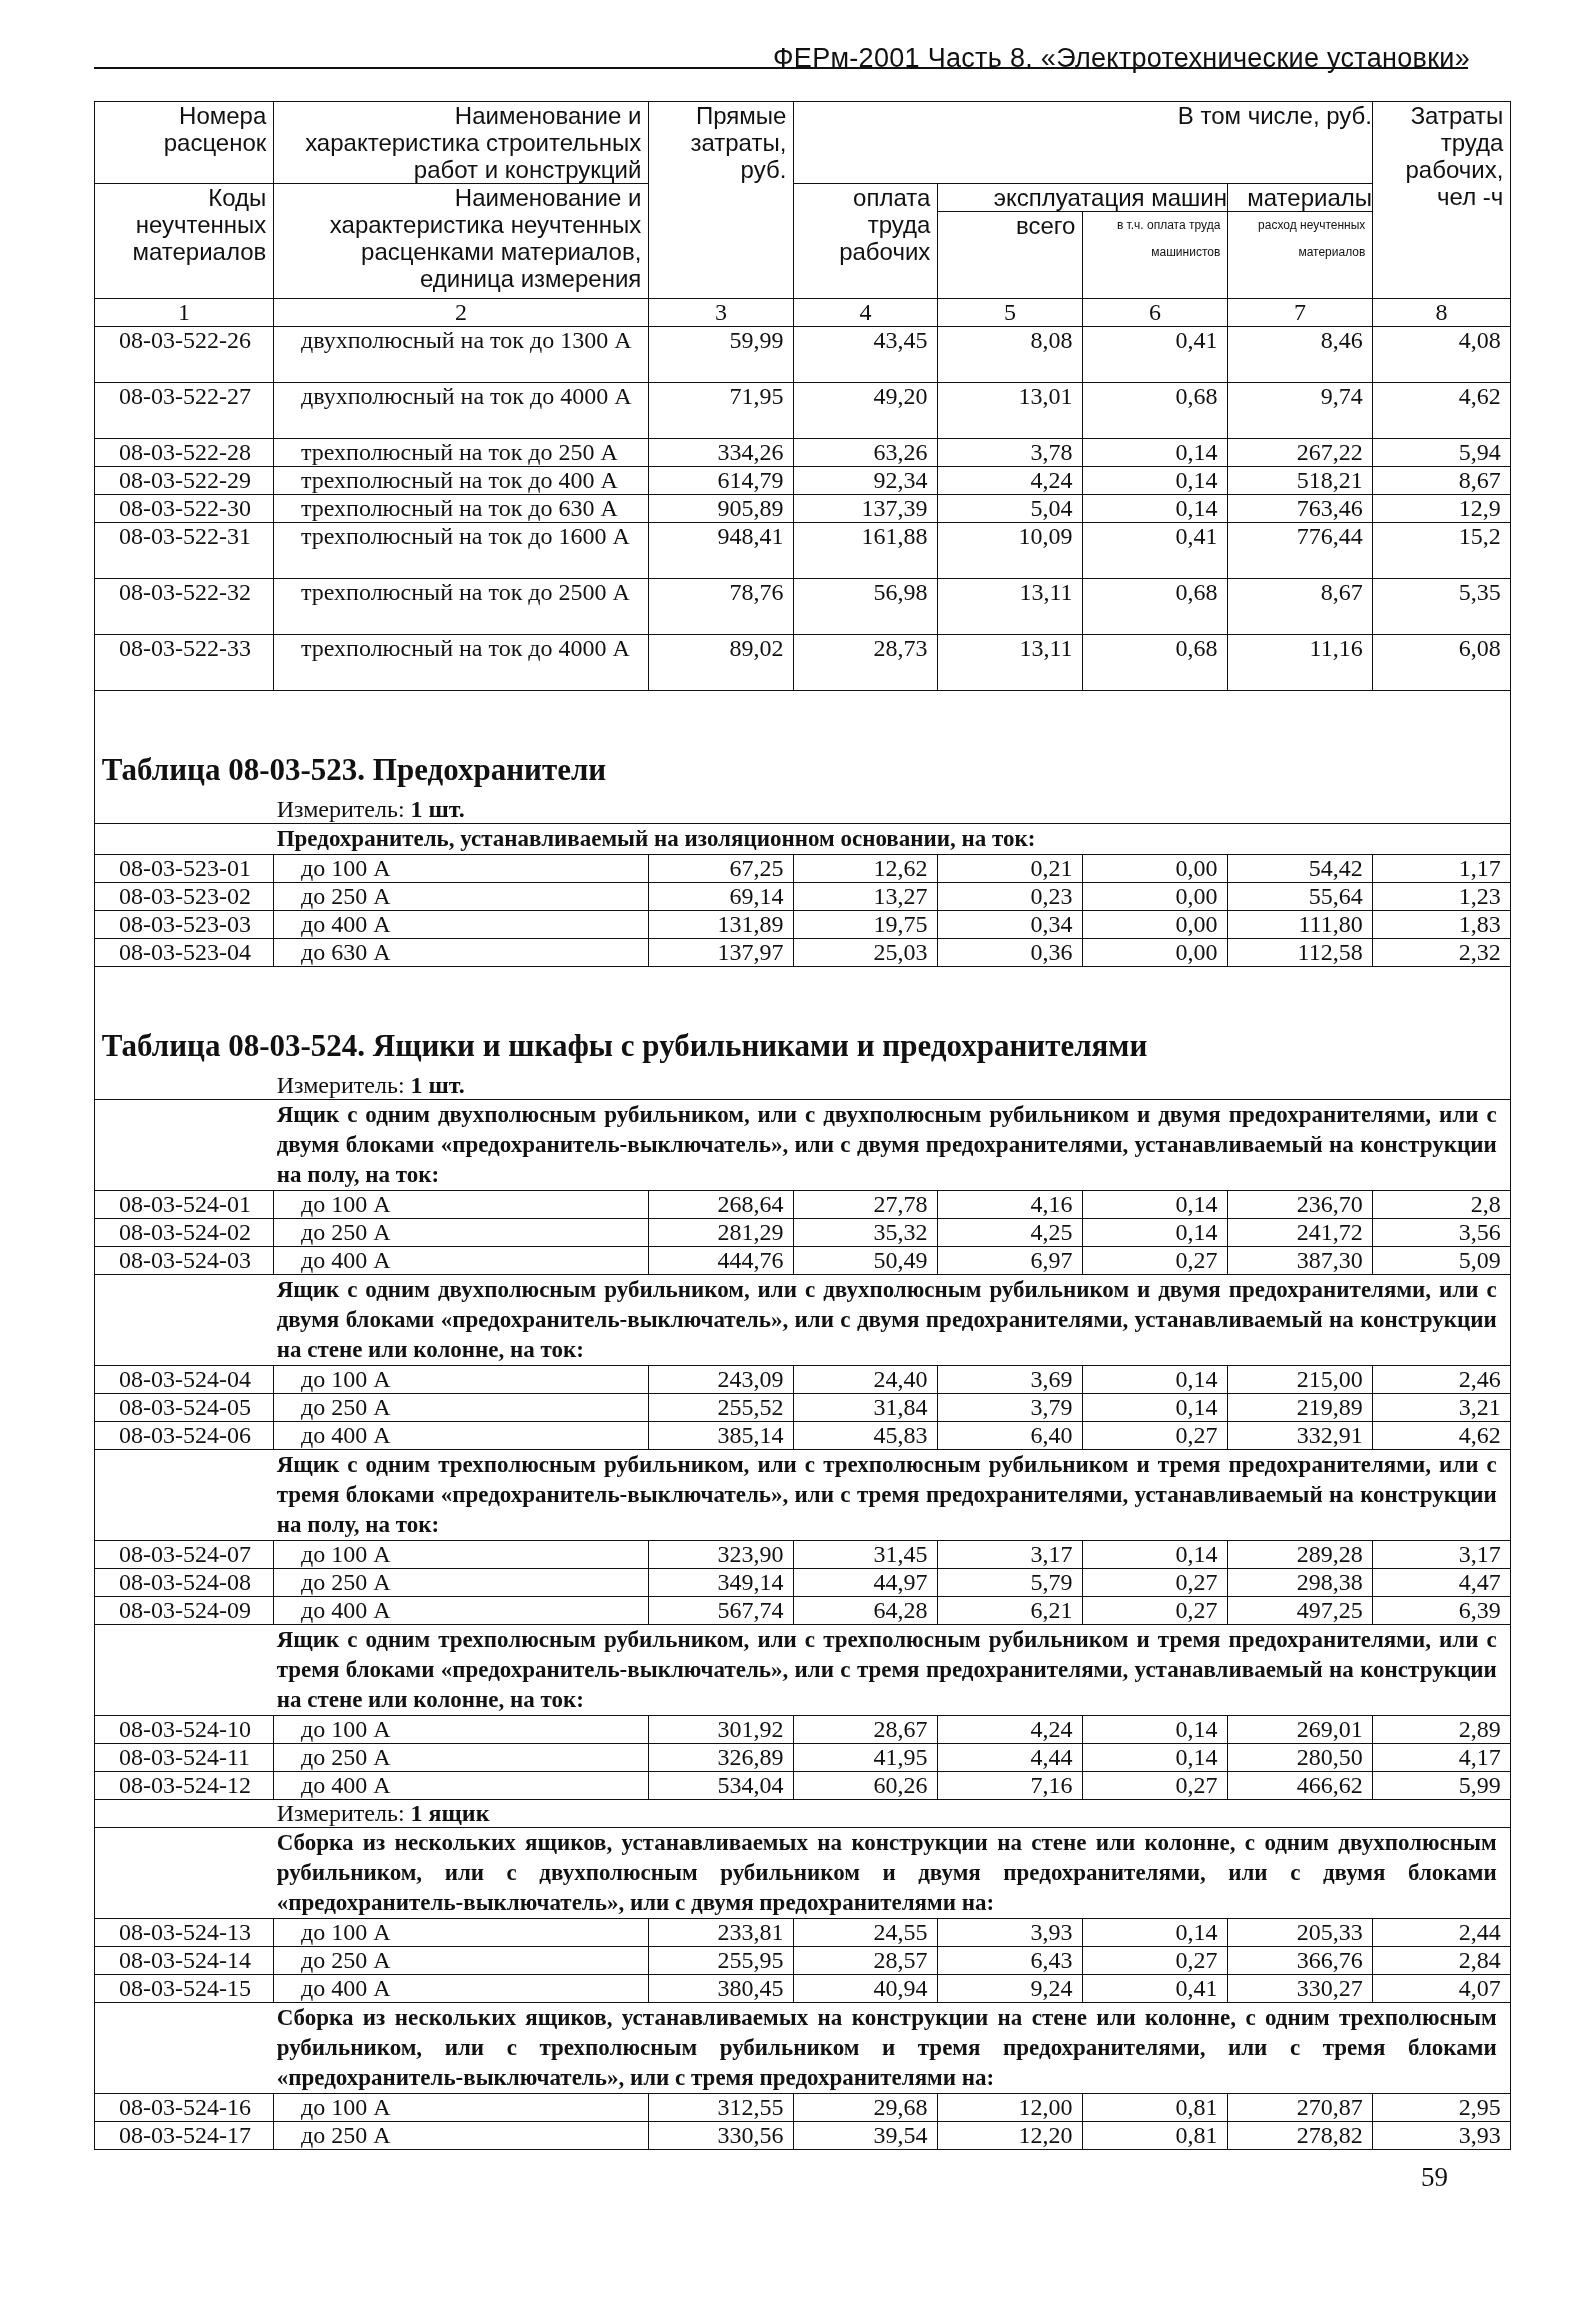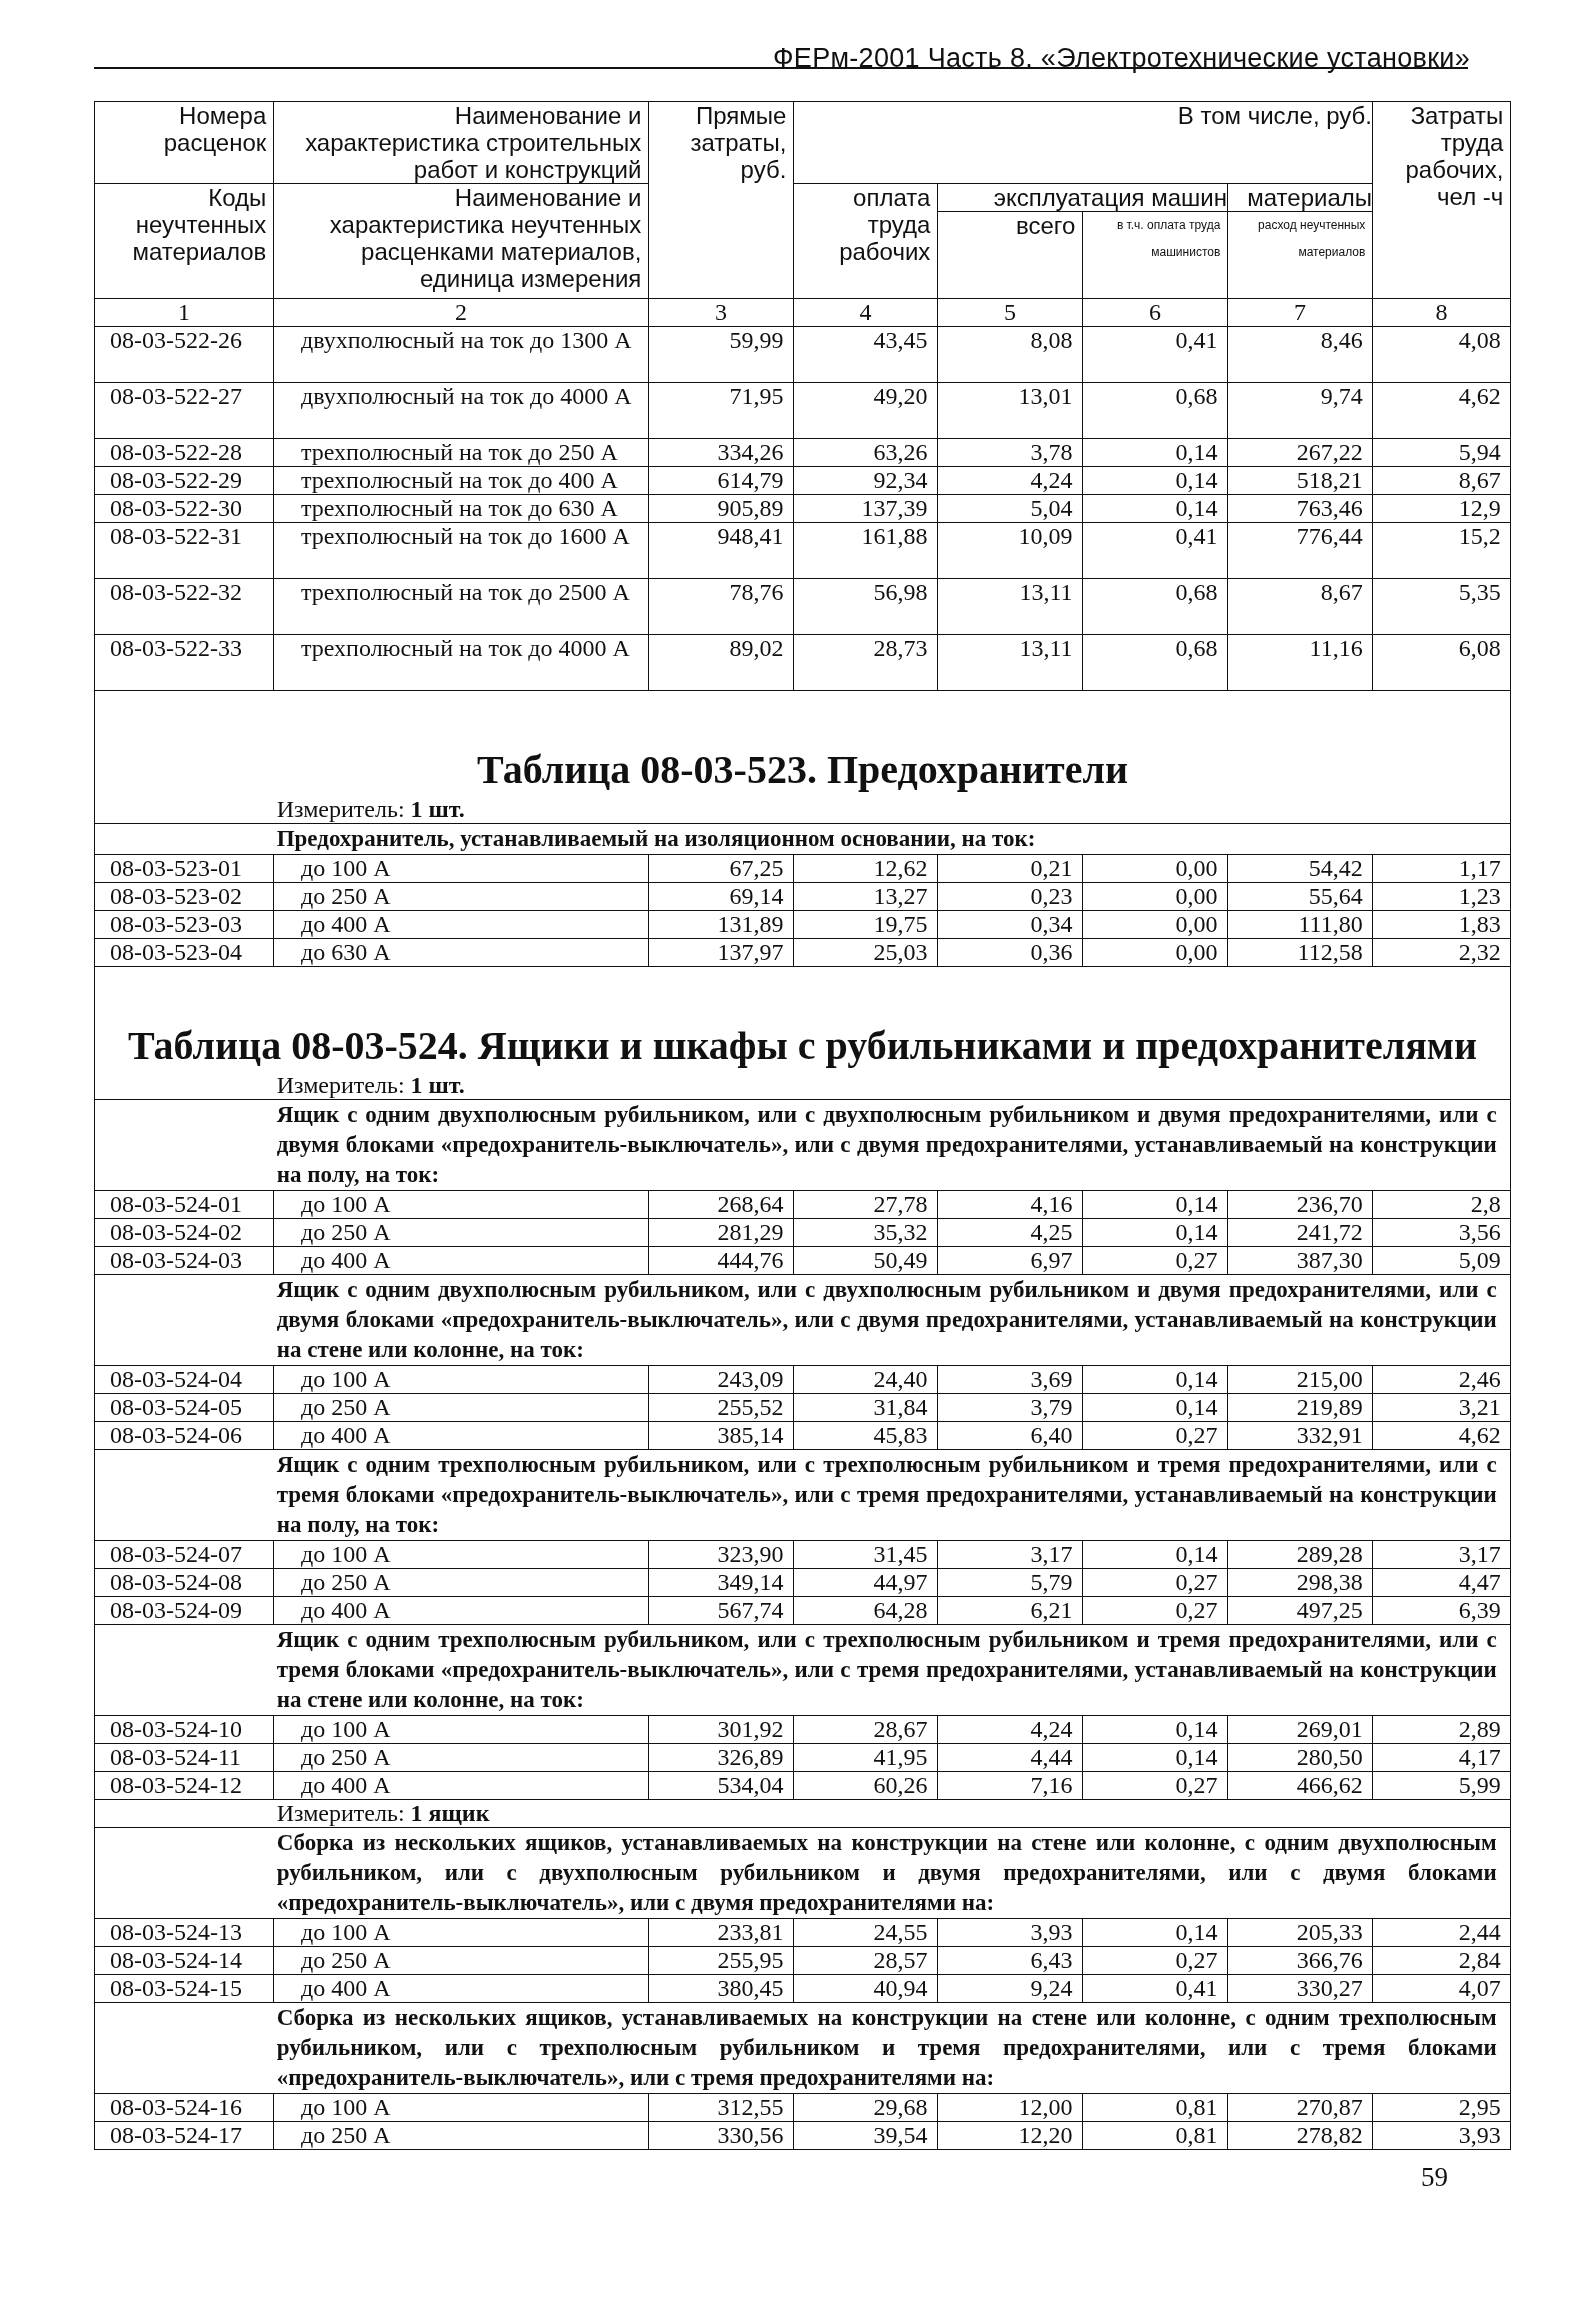--- a/index.html
+++ b/index.html
@@ -3,28 +3,28 @@
 <meta charset="utf-8">
 <style>
   html, body { margin: 0; padding: 0; background: #ffffff; }
   body { width: 1591px; height: 2307px; position: relative; font-family: "Liberation Serif", serif; color: #111; }
   .page-header { position: absolute; left: 773px; top: 35px; font-family: "Liberation Sans", sans-serif; font-size: 27px; letter-spacing: 0.3px; margin-top: 8px; }
   .header-rule { position: absolute; left: 94px; top: 67px; width: 1374px; height: 2px; background: #111; }
   .doc { position: absolute; left: 94px; top: 101px; width: 1415px; }
   table.grid { border-collapse: collapse; width: 1415px; table-layout: fixed; }
   table.grid td { border: 1.3px solid #111; padding: 0 6.7px; vertical-align: top; font-size: 24px; line-height: 27px; }
   table.grid td.num { text-align: right; padding-right: 9.4px; }
-  table.grid td.code { text-align: left; padding-left: 15px; white-space: nowrap; }
+  table.grid td.code { text-align: left; padding-left: 24px; white-space: nowrap; }
   table.grid td.desc { padding-left: 27px; }
   .hd td { font-family: "Liberation Sans", sans-serif; font-size: 15px; line-height: 19px; text-align: right; vertical-align: middle; padding: 2.7px 2.7px; }
   .hd td.sm { font-size: 12px; }
   .colnums td { text-align: center; font-size: 16px; line-height: 19px; padding: 0; }
   tr.tall td { height: 55px; }
   tr.row td { height: 27px; }
-  .section-title { font-weight: bold; font-size: 40px; line-height: 40px; padding: 27px 0 5.4px 0; text-align: center; }
+  .section-title { font-weight: bold; font-size: 31px; line-height: 40px; padding: 27px 0 5.4px 0; }
   .meter { font-size: 24px; line-height: 27px; padding-left: 175px; }
   .meter b { font-weight: bold; }
   .group-text { font-weight: bold; font-size: 23px; line-height: 30px; padding-left: 175px; padding-right: 6.7px; text-align: justify; }
   td.full { border: 1.3px solid #111; padding: 2.7px 6.7px 0 0; }
   .page-number { position: absolute; left: 1421px; top: 2162px; font-size: 27px; }
 </style>
 </head>
 <body>
 
 <div class="page-header">ФЕРм-2001 Часть 8. «Электротехнические установки»</div>

